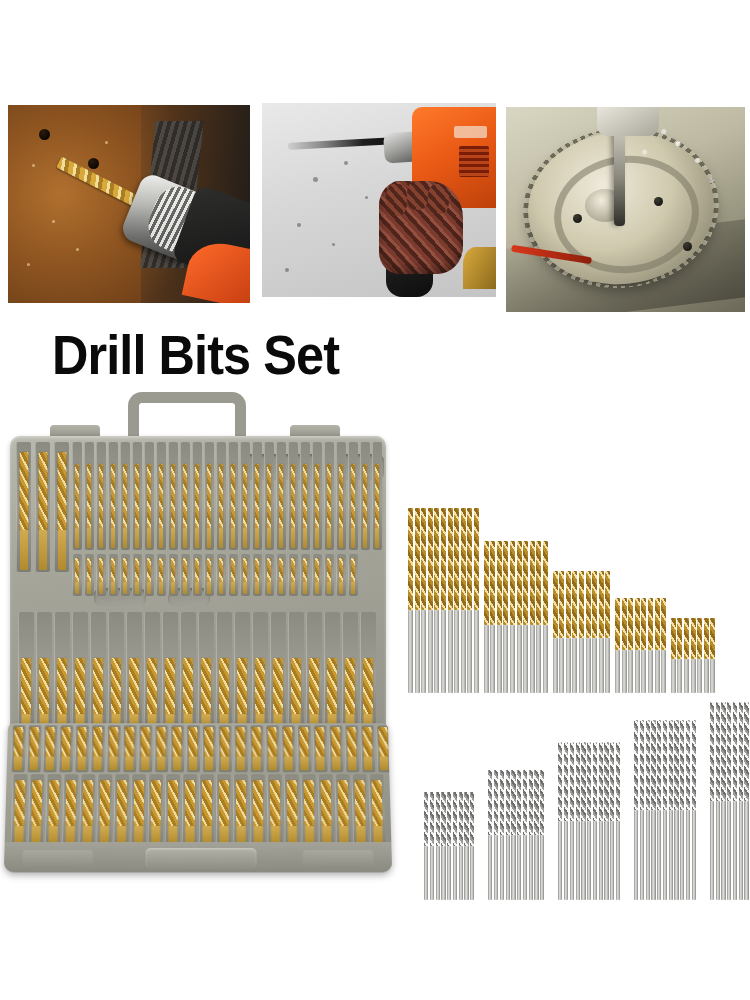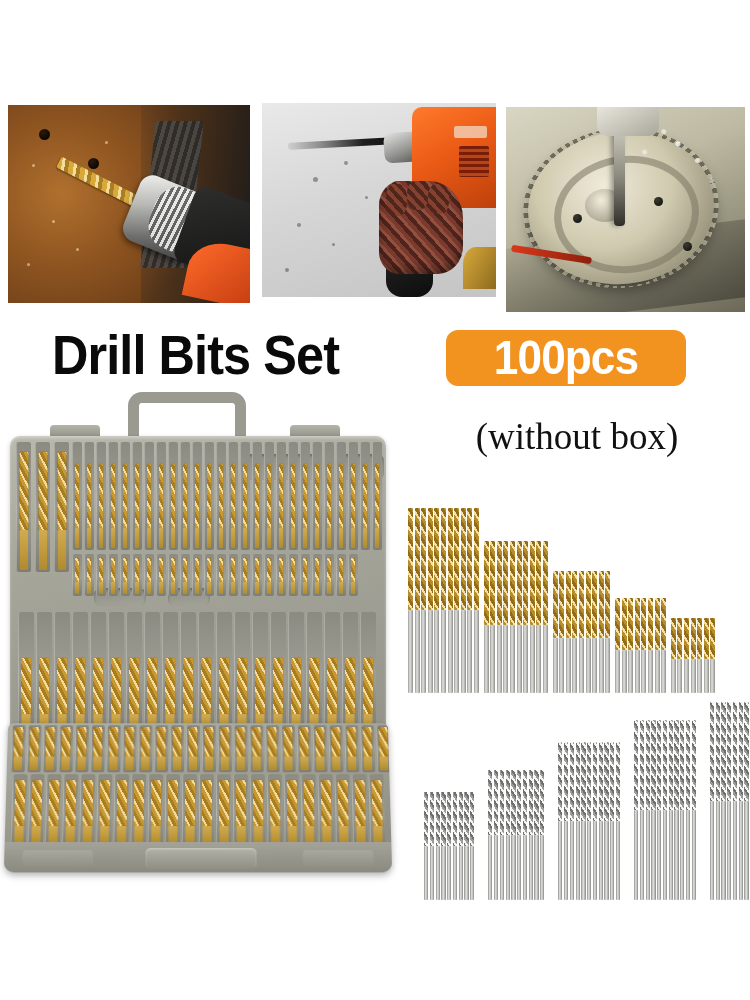--- a/index.html
+++ b/index.html
@@ -254,25 +254,21 @@
       <div class="bhole" style="left:74%;top:66%;"></div>
       <div class="bitv"></div>
       <div class="quill"></div>
       <div class="redstrip"></div>
       <div class="chipspray"></div>
     </div>
   </div>
 
   <div class="headline">Drill Bits Set</div>
 
-  <div class="badge">
-    <div class="badge-text">100pcs</div>
-  </div>
-
-  <div class="subnote">(without box)</div>
+
 
   <div class="case">
     <div class="case-handle"></div>
     <div class="latch l"></div>
     <div class="latch r"></div>
 
     <div class="lid">
       <div class="lid-inset" style="left:230px;top:18px;width:80px;height:26px;"></div>
       <div class="lid-inset" style="left:326px;top:18px;width:48px;height:26px;"></div>
       <div class="lid-inset" style="left:84px;top:152px;width:52px;height:18px;"></div>

